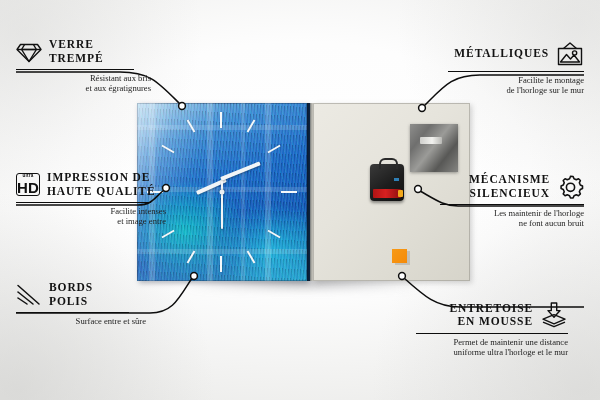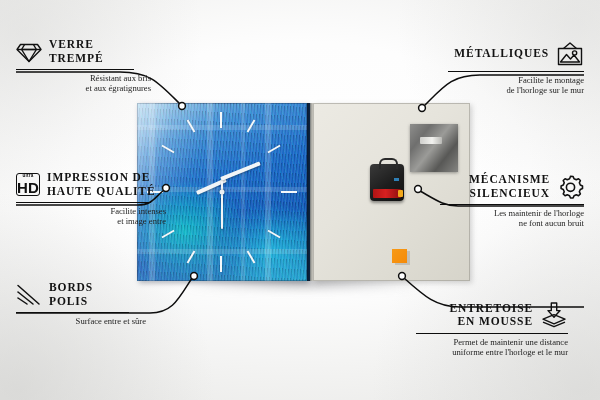--- a/index.html
+++ b/index.html
@@ -297,17 +297,17 @@
         <g fill="none" stroke="#111" stroke-width="1.4" stroke-linejoin="round">
           <path d="M11.3,2 h5.4 v7.6 h3.4 L14,16.2 8,9.6 h3.3 Z"></path>
           <path d="M14,13.6 L25,18.2 14,22.8 3,18.2 Z"></path>
           <path d="M3,21.1 L14,25.7 25,21.1"></path>
         </g>
       </svg>
     </div>
     <div class="rule" style="width:152px;margin-top:4px;margin-left:18px;"></div>
     <div class="c-sub">
       <div>Permet de maintenir une distance</div>
-      <div>uniforme entre l'horloge et le mur</div>
+      <div>uniforme ultra l'horloge et le mur</div>
     </div>
   </div>
 
 </div>
 
 </body></html>

